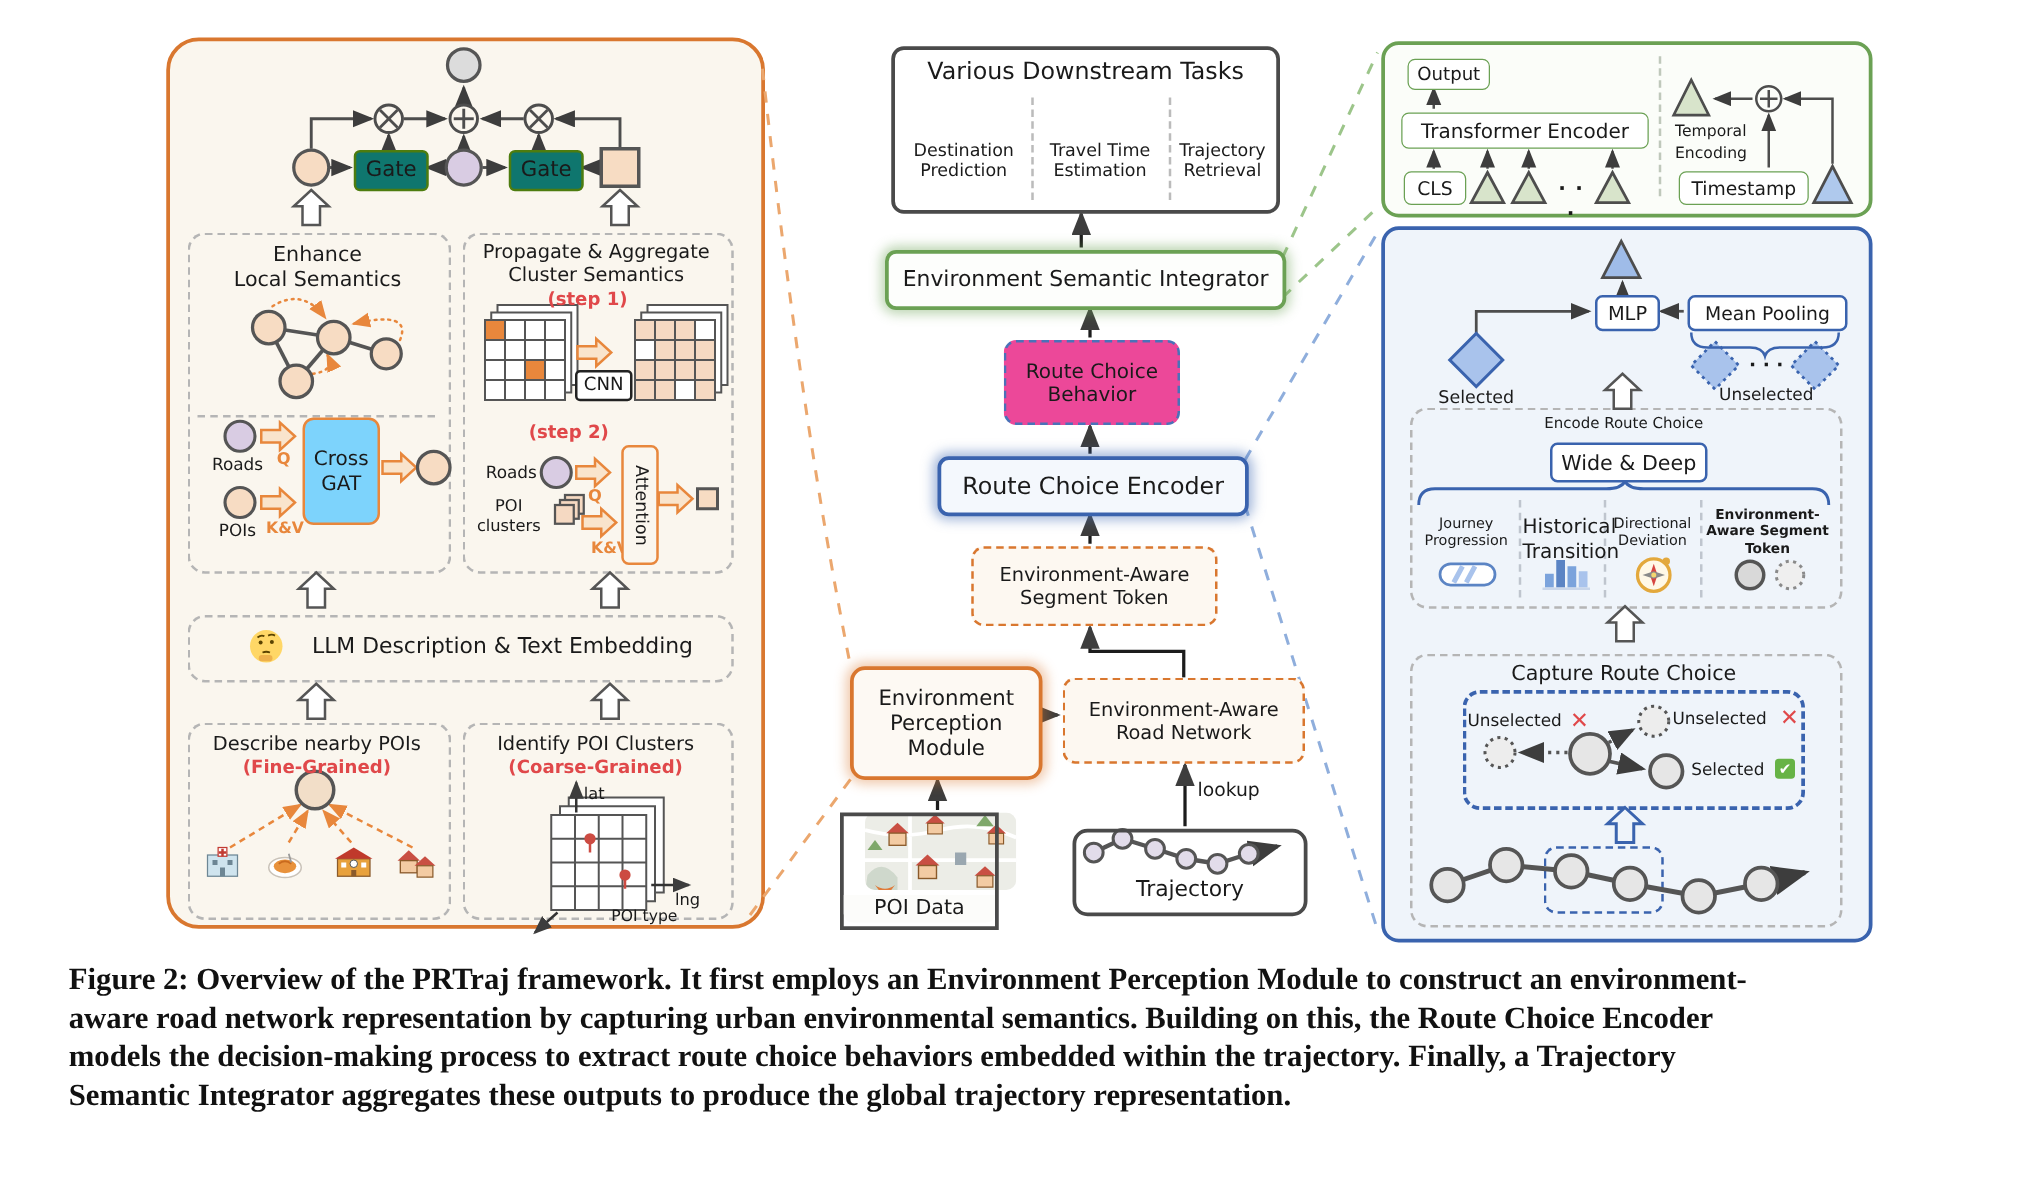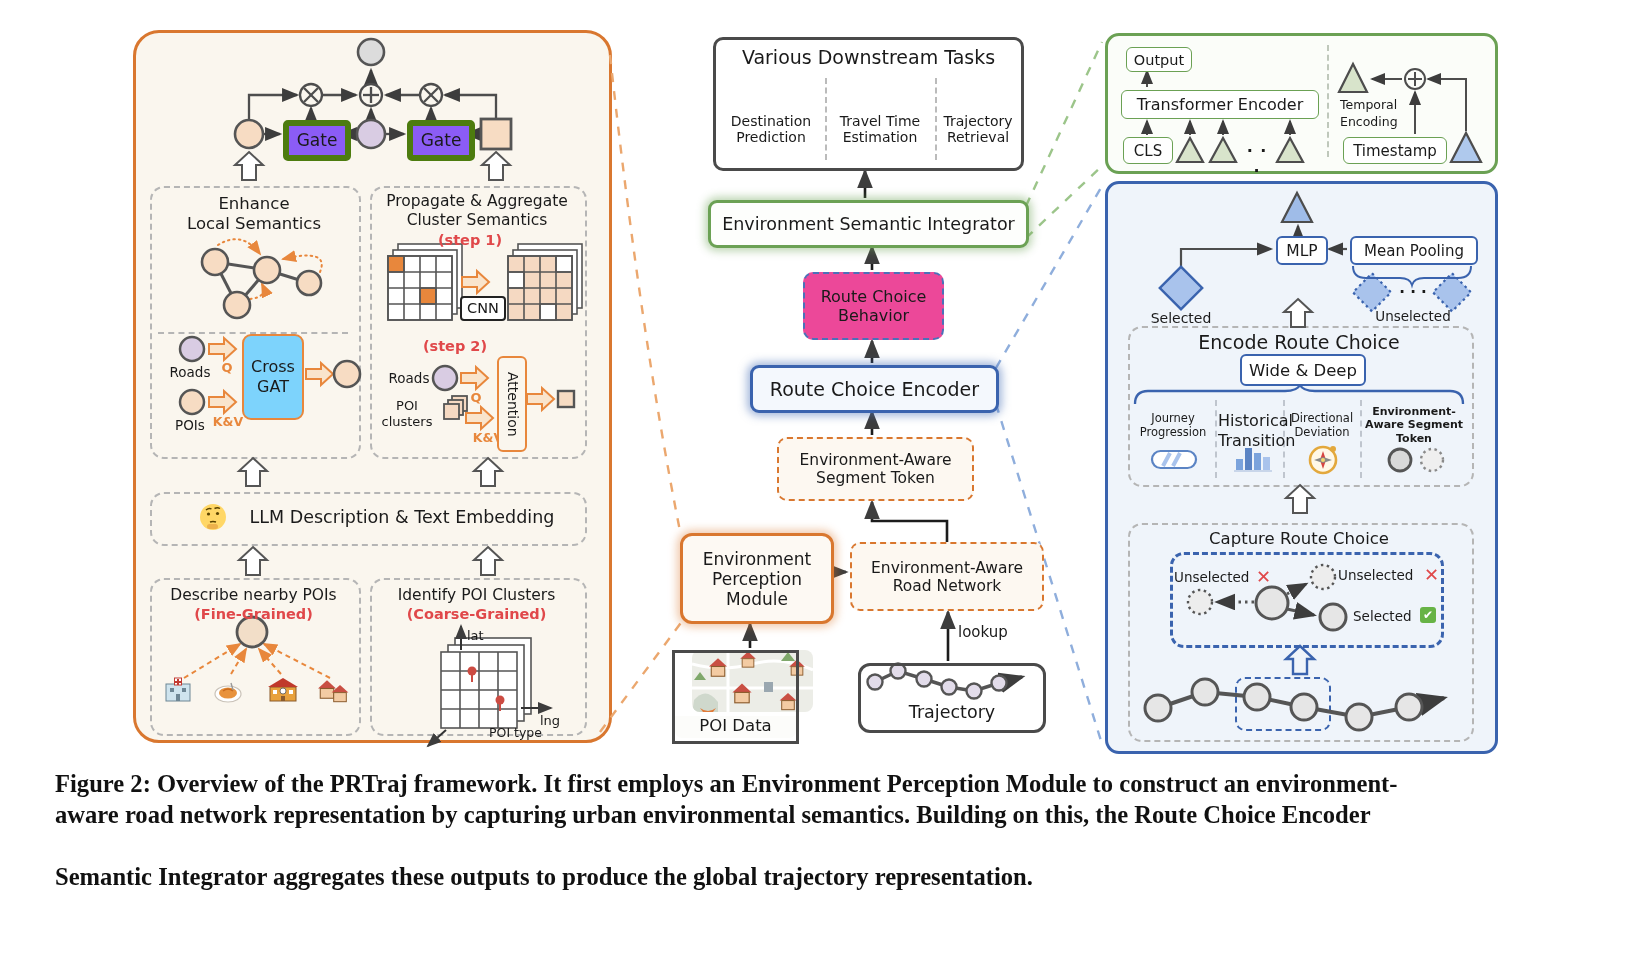--- a/index.html
+++ b/index.html
@@ -19,21 +19,21 @@
   .bluedash{border:2.5px dashed #4A72B8;border-radius:10px;background:#ec4899;}
   .orgdash{border:2.5px dashed #D9772F;border-radius:10px;background:#FDF8F1;}
   .greenbox{background:#fff;border:1.8px solid #6BA154;border-radius:6px;}
   .bluebox{background:#fff;border:2px solid #3A63AE;border-radius:6px;}
   .lbl{position:absolute;line-height:1.22;}
   .red{color:#E0484A;}
   .orangetx{color:#E8873C;font-weight:bold;}
   .flexc{display:flex;align-items:center;justify-content:center;}
   .caption{position:absolute;left:55px;width:1565px;font-family:"Liberation Serif","DejaVu Serif",serif;
            font-weight:bold;font-size:24.6px;color:#111;}
-  .gatebox{background:#8b5cf6;border:6px solid #4d7c0f;border-radius:5px;font-size:17px;}
+  .gatebox{background:#0f766e;border:2px solid #4d7c0f;border-radius:5px;font-size:17px;}
   .checkbadge{display:inline-block;width:16px;height:16px;background:#67B346;color:#fff;
       border-radius:3px;font-size:12px;line-height:16px;text-align:center;font-weight:bold;}
   svg{position:absolute;left:0;top:0;}
 </style>
 </head>
 <body>
 
 <div id="canvas">
 
   <div class="abs panel-left"></div>
@@ -498,21 +498,21 @@
 
   <div class="abs bluebox flexc" style="left:1276px;top:236px;width:48px;height:25px;font-size:15.5px;">
       <span>MLP</span>
     </div>
   <div class="abs bluebox flexc" style="left:1350px;top:236px;width:124px;height:25px;font-size:15px;">
       <span>Mean Pooling</span>
     </div>
   <div class="lbl ctr" style="left:1146px;top:310px;width:70px;font-size:14px;">Selected</div>
   <div class="lbl ctr" style="left:1372px;top:308px;width:82px;font-size:13.5px;">Unselected</div>
   <div class="lbl ctr" style="left:1398px;top:283px;width:30px;font-size:15px;font-weight:bold;">· · ·</div>
-  <div class="lbl ctr" style="left:1128px;top:331px;width:342px;font-size:19px;">Encode Route Choice</div>
+  <div class="lbl ctr" style="left:1128px;top:331px;width:342px;font-size:12px;">Encode Route Choice</div>
   <div class="abs bluebox flexc" style="left:1240px;top:354px;width:122px;height:28px;font-size:16.5px;">
       <span>Wide &amp; Deep</span>
     </div>
   <div class="lbl pre ctr" style="left:1133px;top:411px;width:80px;font-size:11.5px;">Journey
 Progression</div>
   <div class="lbl pre ctr" style="left:1218px;top:411px;width:62px;font-size:16px;">Historical
 Transition</div>
   <div class="lbl pre ctr" style="left:1286px;top:411px;width:72px;font-size:11.5px;">Directional
 Deviation</div>
   <div class="lbl pre ctr" style="left:1362px;top:405px;width:104px;font-size:11px;font-weight:bold;">Environment-
@@ -521,14 +521,15 @@
   <div class="lbl ctr" style="left:1128px;top:529px;width:342px;font-size:16.5px;">Capture Route Choice</div>
   <div class="lbl" style="left:1174px;top:569px;width:84px;font-size:13.5px;">Unselected</div>
   <div class="lbl red" style="left:1256px;top:566px;font-size:18px;font-weight:bold;">✕</div>
   <div class="lbl" style="left:1338px;top:567px;width:86px;font-size:13.5px;">Unselected</div>
   <div class="lbl red" style="left:1424px;top:564px;font-size:18px;font-weight:bold;">✕</div>
   <div class="lbl" style="left:1353px;top:608px;width:64px;font-size:13.5px;">Selected</div>
   <span class="abs checkbadge" style="left:1420px;top:607px;">✔</span>
 
   <div class="caption" style="top:770px;">Figure 2: Overview of the PRTraj framework. It first employs an Environment Perception Module to construct an environment-</div>
   <div class="caption" style="top:801px;">aware road network representation by capturing urban environmental semantics. Building on this, the Route Choice Encoder</div>
+  <div class="caption" style="top:832px;">models the decision-making process to extract route choice behaviors embedded within the trajectory. Finally, a Trajectory</div>
   <div class="caption" style="top:863px;">Semantic Integrator aggregates these outputs to produce the global trajectory representation.</div>
 </div>
 
 </body></html>

